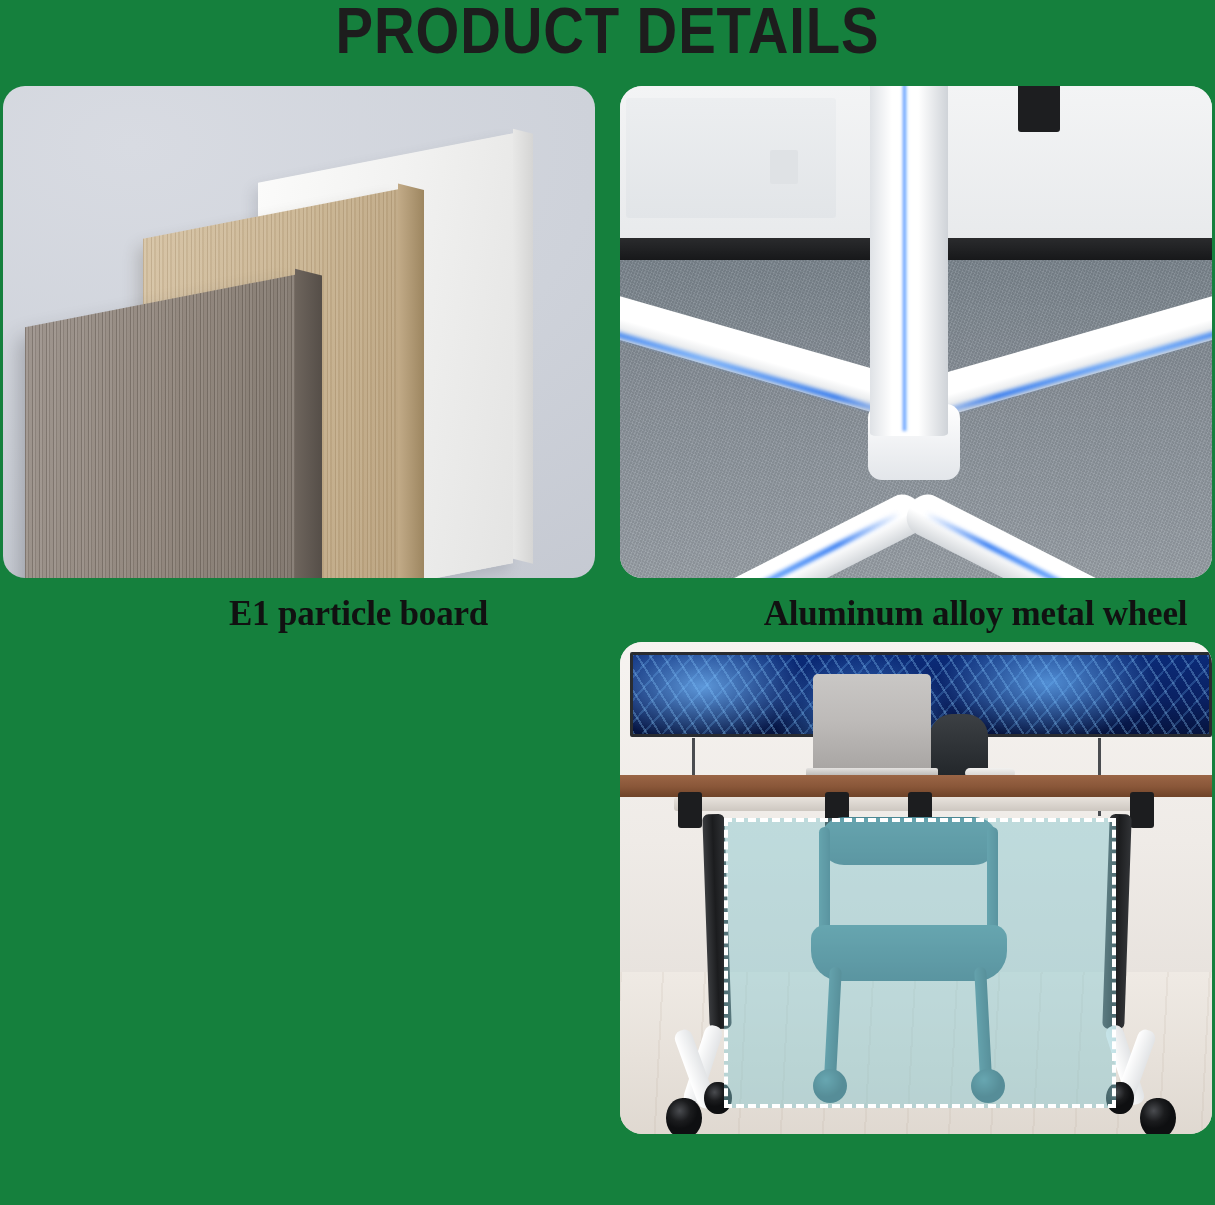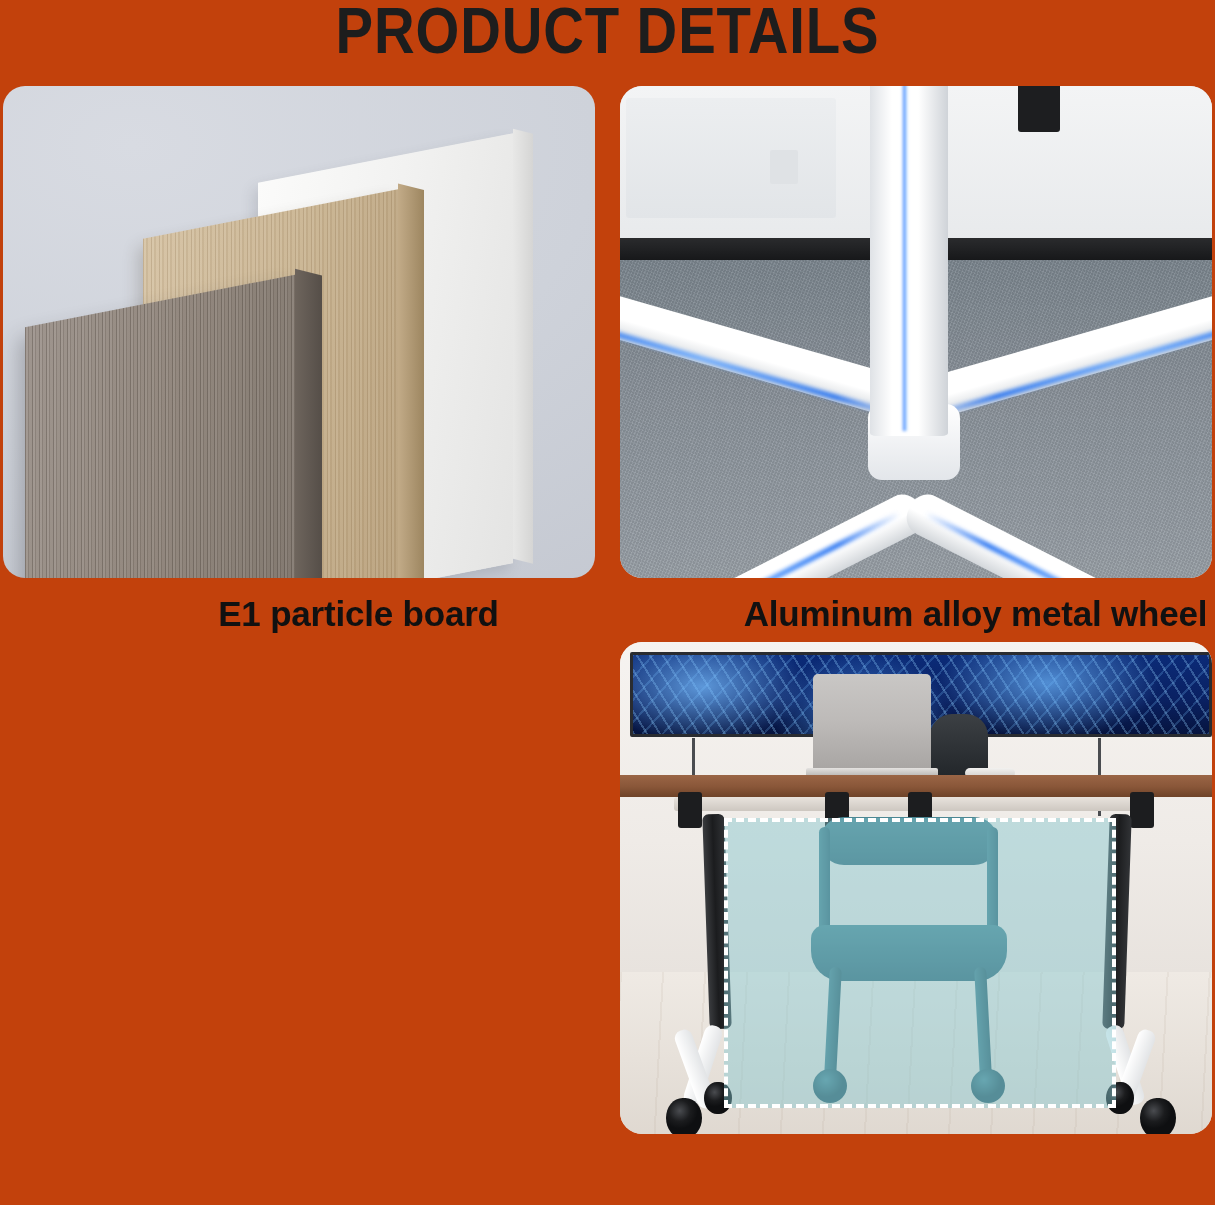--- a/index.html
+++ b/index.html
@@ -9,21 +9,21 @@
     height: 1205px;
     background: #ffffff;
     font-family: "Liberation Sans", sans-serif;
     overflow: hidden;
   }
 
   .page {
     position: relative;
     width: 1215px;
     height: 1205px;
-    background: #c2410c;
+    background: #15803d;
   }
 
   
   .page-title {
     position: absolute;
     top: -4px;
     left: 0;
     width: 1215px;
     text-align: center;
     font-size: 64px;
@@ -40,20 +40,21 @@
     position: absolute;
     top: 86px;
     left: 0;
     width: 1215px;
     height: 1120px;
   }
 
   .card {
     position: absolute;
     width: 711px;
+    font-family: Liberation Serif, serif;
   }
   .card.c0 { left: 3px;   top: 0; }
   .card.c1 { left: 620px; top: 0; }
   .card.c2 { left: 3px;   top: 556px; }
   .card.c3 { left: 620px; top: 556px; }
 
   .photo {
     position: relative;
     width: 592px;
     height: 492px;

